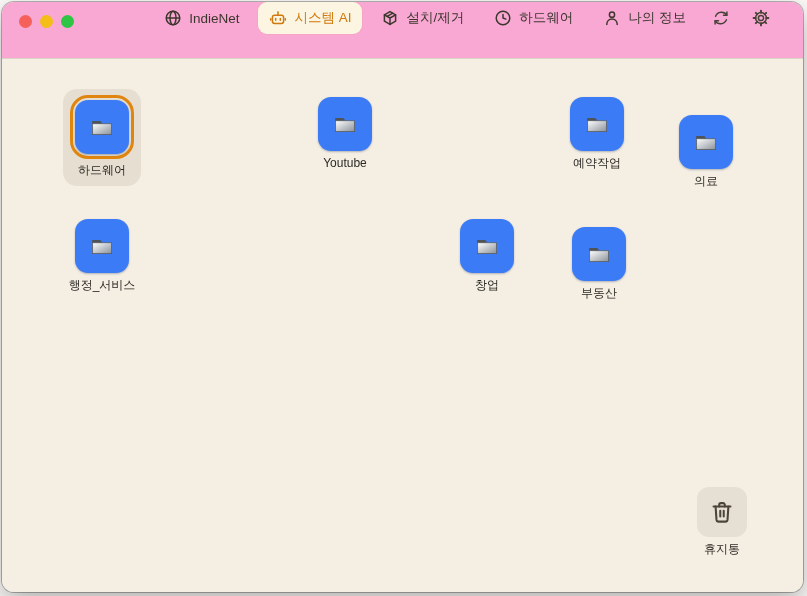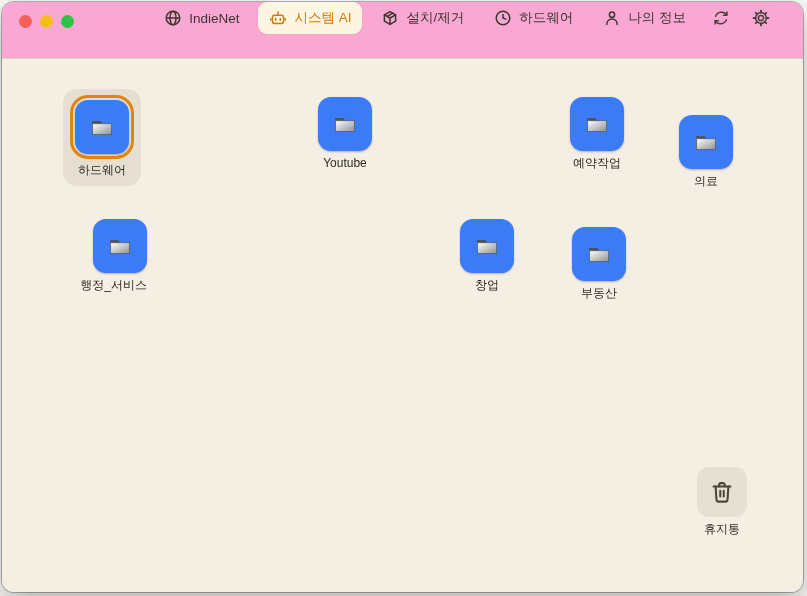--- a/index.html
+++ b/index.html
@@ -144,21 +144,21 @@
               <line x1="12.8" y1="5.2" x2="14.2" y2="3.8"></line>
             </g>
           </svg>
         </span>
       </div>
     </div>
   </div>
 
   <div class="desktop">
 
-    <div class="ditem" id="trash-item" style="left: 675px; top: 408px;">
+    <div class="ditem" id="trash-item" style="left: 675px; top: 428px;">
       <div class="trashbox">
         <span style="line-height:0">
           <svg width="26" height="26" viewBox="0 0 24 24" fill="none" stroke="currentColor" stroke-width="1.9" stroke-linecap="round" stroke-linejoin="round">
             <path d="M4.2 7 h15.6"></path>
             <path d="M9.4 7 V5.4 a1.6 1.6 0 0 1 1.6-1.6 h2 a1.6 1.6 0 0 1 1.6 1.6 V7"></path>
             <path d="M6.1 7 l.8 12.1 a2 2 0 0 0 2 1.8 h6.2 a2 2 0 0 0 2-1.8 L17.9 7"></path>
             <line x1="10.4" y1="10.8" x2="10.4" y2="16.2"></line>
             <line x1="13.6" y1="10.8" x2="13.6" y2="16.2"></line>
           </svg>
         </span>
@@ -197,21 +197,21 @@
       </div>
       <div class="ditem" style="left: 659px; top: 56px;">
         <div class="appicon">
           <svg width="30" height="30" viewBox="0 0 32 32">
             <path d="M5.5 9.5 h8.7 l2.2 2.7 h10.1 v12.3 H5.5 z" fill="#4d5359"></path>
             <rect x="6.2" y="12.7" width="19.6" height="11" fill="url(#foldg)" stroke="#676d74" stroke-width="0.5"></rect>
           </svg>
         </div>
         <div class="label">의료</div>
       </div>
-      <div class="ditem" style="left: 55px; top: 160px; align-items: flex-end;">
+      <div class="ditem" style="left: 55px; top: 160px;">
         <div class="appicon">
           <svg width="30" height="30" viewBox="0 0 32 32">
             <path d="M5.5 9.5 h8.7 l2.2 2.7 h10.1 v12.3 H5.5 z" fill="#4d5359"></path>
             <rect x="6.2" y="12.7" width="19.6" height="11" fill="url(#foldg)" stroke="#676d74" stroke-width="0.5"></rect>
           </svg>
         </div>
         <div class="label">행정_서비스</div>
       </div>
       <div class="ditem" style="left: 440px; top: 160px;">
         <div class="appicon">

